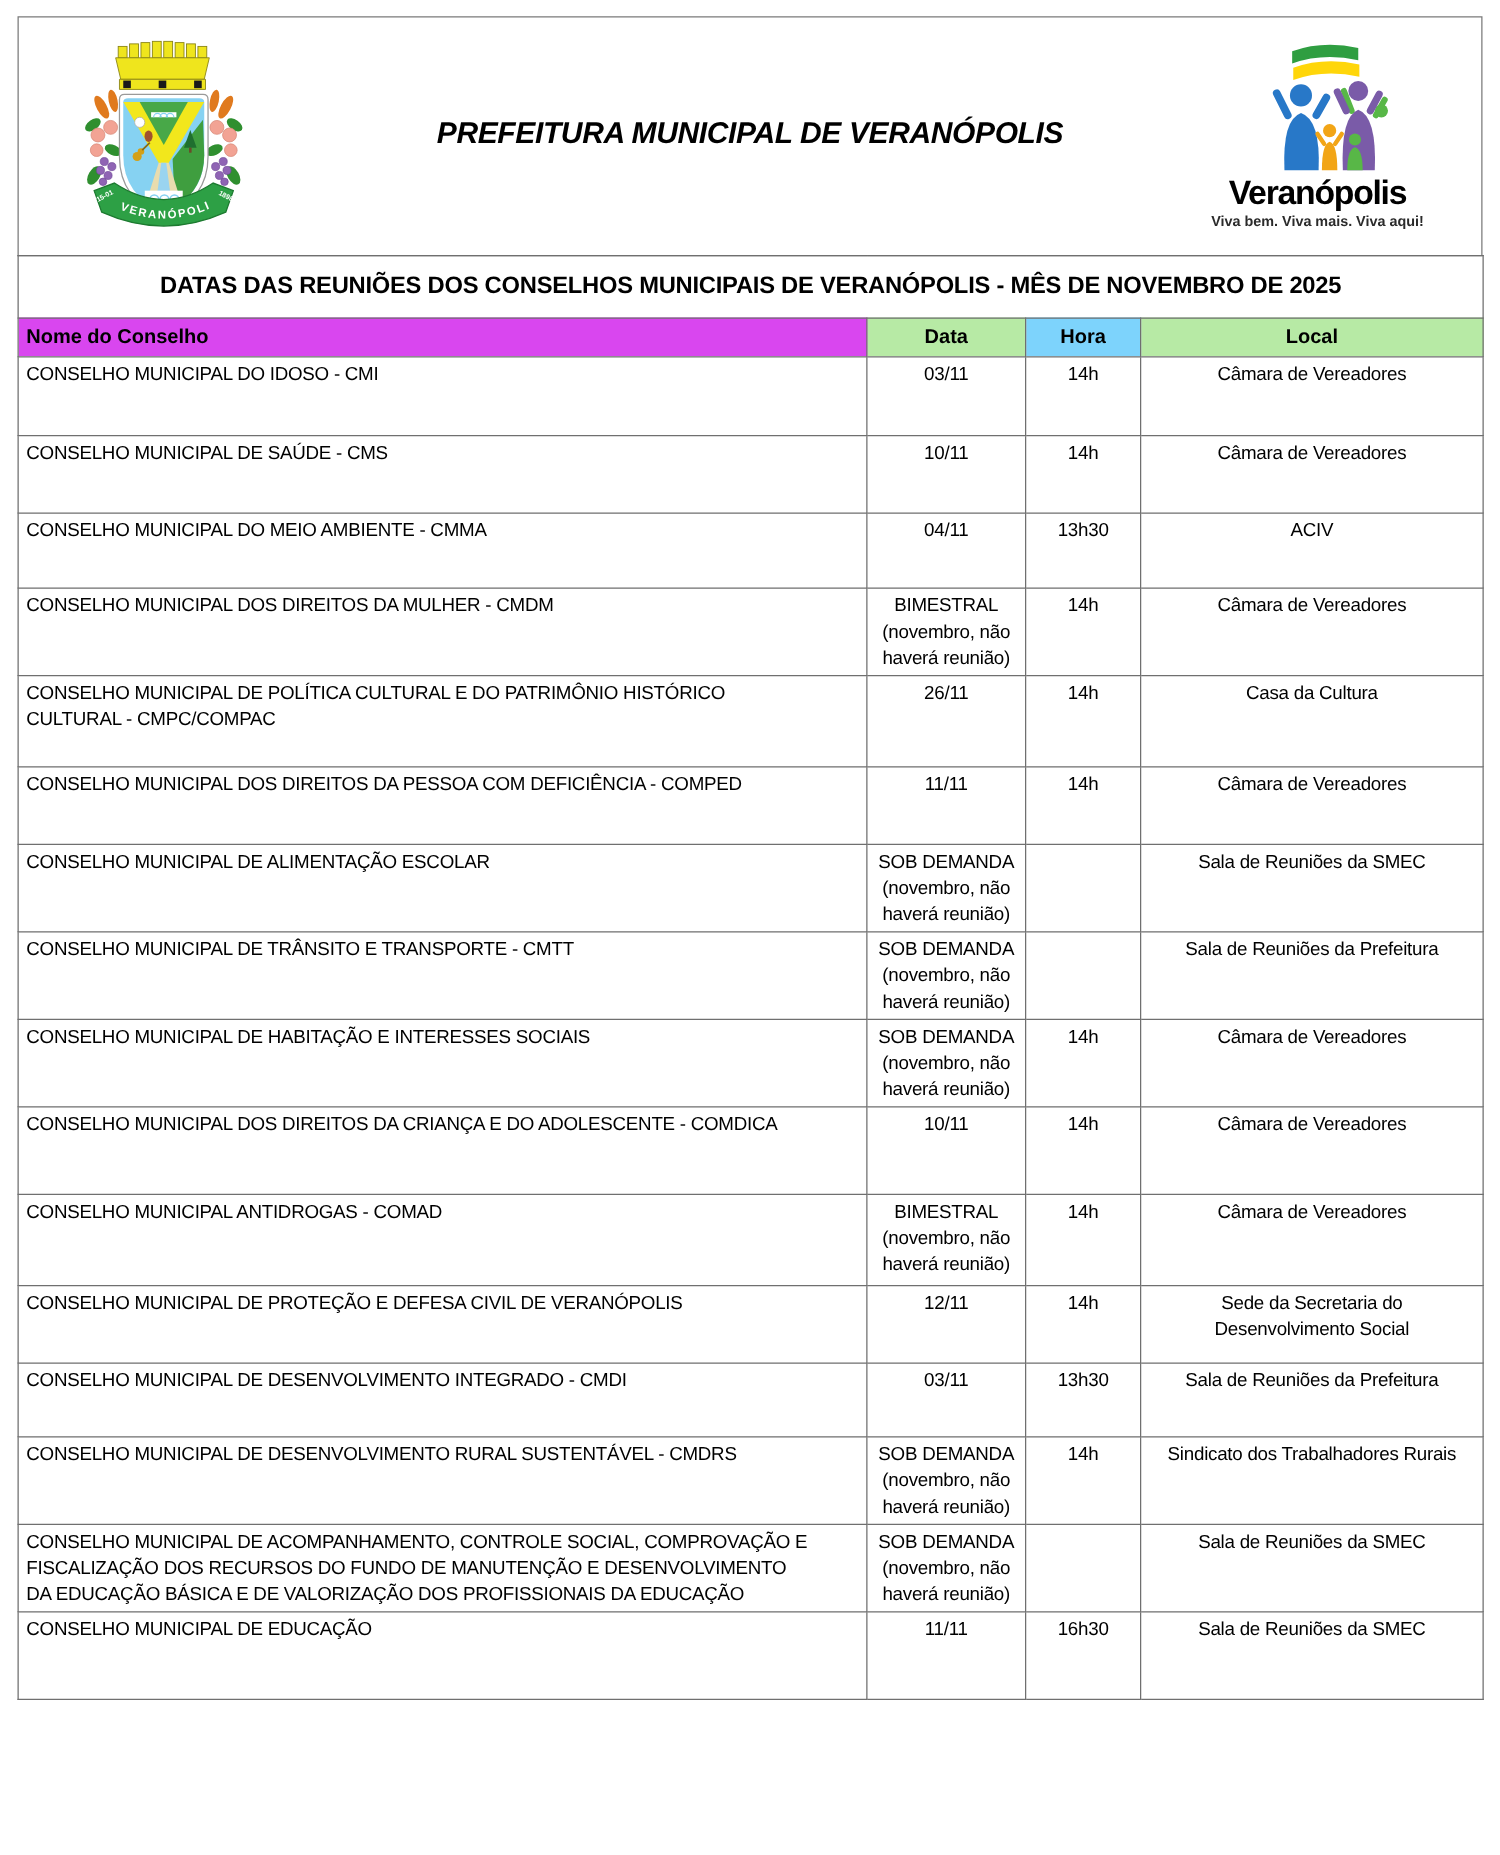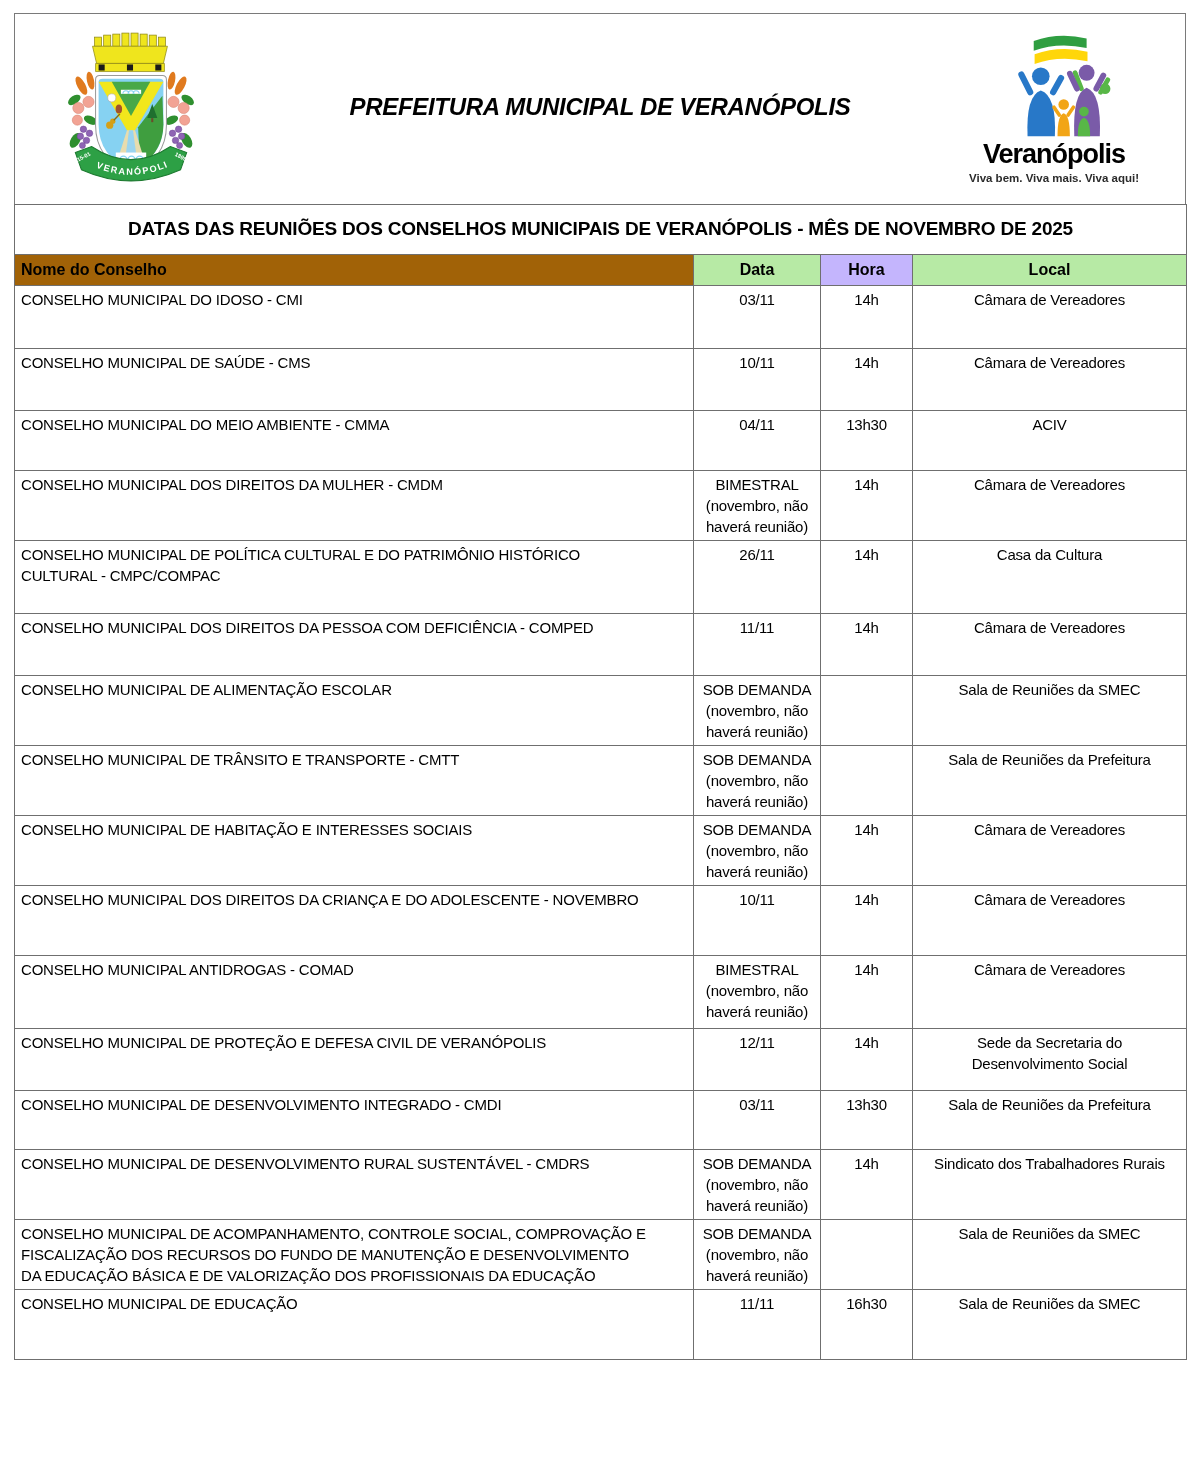--- a/index.html
+++ b/index.html
@@ -208,23 +208,23 @@
         <col style="width:679px">
           <col style="width:127px">
           <col style="width:92px">
           <col style="width:274px">
       </colgroup>
       <thead>
         <tr class="title-row">
           <td colspan="4">DATAS DAS REUNIÕES DOS CONSELHOS MUNICIPAIS DE VERANÓPOLIS - MÊS DE NOVEMBRO DE 2025</td>
         </tr>
         <tr class="head-row">
-          <th class="col-name" style="background: #a16207;">Nome do Conselho</th>
+          <th class="col-name" style="background: #d946ef;">Nome do Conselho</th>
           <th class="col-data" style="background: rgb(183, 234, 165);">Data</th>
-          <th class="col-hora" style="background: #c4b5fd;">Hora</th>
+          <th class="col-hora" style="background: #7dd3fc;">Hora</th>
           <th class="col-local" style="background: rgb(183, 234, 165);">Local</th>
         </tr>
       </thead>
       <tbody>
           <tr>
             <td class="col-name"><div class="ci">CONSELHO MUNICIPAL DO IDOSO - CMI</div></td>
             <td class="col-data"><div class="ci">03/11</div></td>
             <td class="col-hora"><div class="ci">14h</div></td>
             <td class="col-local"><div class="ci">Câmara de Vereadores</div></td>
           </tr>
@@ -279,21 +279,21 @@
           </tr>
           <tr>
             <td class="col-name"><div class="ci">CONSELHO MUNICIPAL DE HABITAÇÃO E INTERESSES SOCIAIS</div></td>
             <td class="col-data"><div class="ci">SOB DEMANDA
 (novembro, não
 haverá reunião)</div></td>
             <td class="col-hora"><div class="ci">14h</div></td>
             <td class="col-local"><div class="ci">Câmara de Vereadores</div></td>
           </tr>
           <tr>
-            <td class="col-name"><div class="ci">CONSELHO MUNICIPAL DOS DIREITOS DA CRIANÇA E DO ADOLESCENTE - NOVEMBRO</div></td>
+            <td class="col-name"><div class="ci">CONSELHO MUNICIPAL DOS DIREITOS DA CRIANÇA E DO ADOLESCENTE - COMDICA</div></td>
             <td class="col-data"><div class="ci">10/11</div></td>
             <td class="col-hora"><div class="ci">14h</div></td>
             <td class="col-local"><div class="ci">Câmara de Vereadores</div></td>
           </tr>
           <tr>
             <td class="col-name"><div class="ci">CONSELHO MUNICIPAL ANTIDROGAS - COMAD</div></td>
             <td class="col-data"><div class="ci">BIMESTRAL
 (novembro, não
 haverá reunião)</div></td>
             <td class="col-hora"><div class="ci">14h</div></td>

